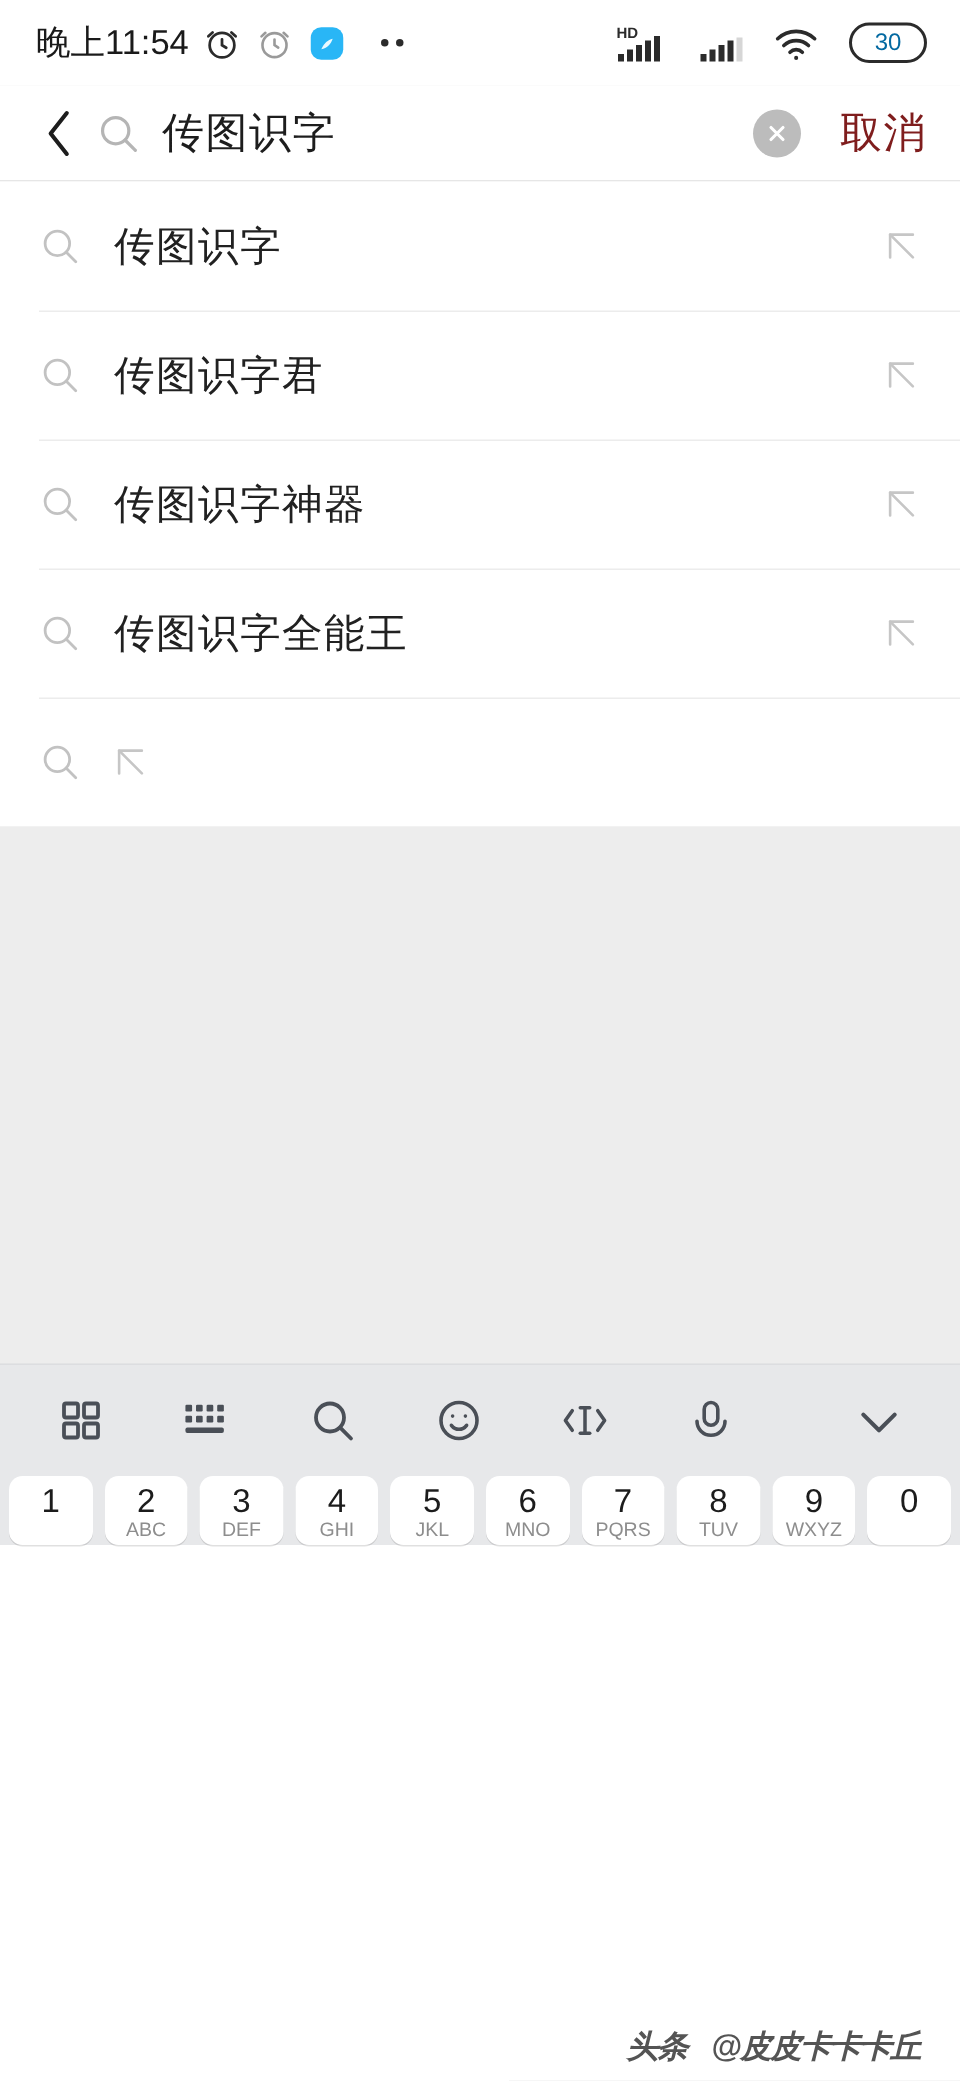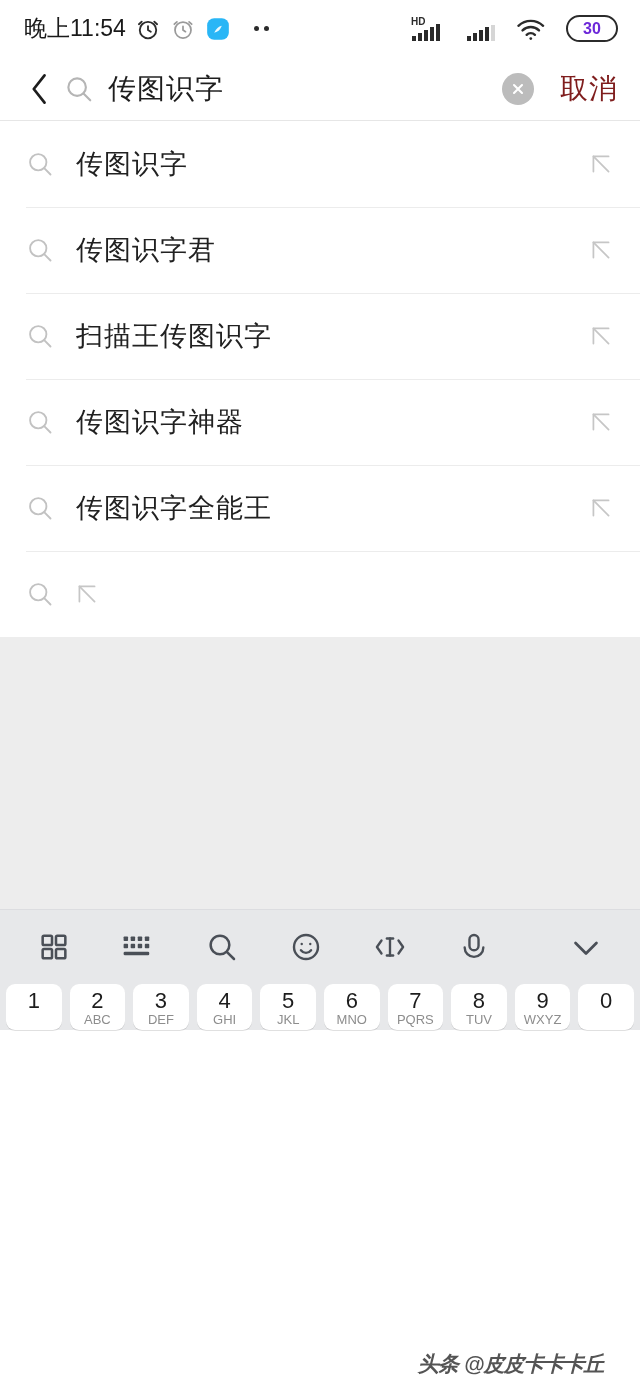--- a/index.html
+++ b/index.html
@@ -25,21 +25,21 @@
   .sb-time { font-size:23px; color:#1a1a1a; letter-spacing:0px; font-weight:500; white-space:nowrap; }
   .sb-right { margin-left:auto; display:flex; align-items:center; gap:19px; }
   .icon-svg { display:block; }
 
   .sb-dots { display:flex; gap:5px; margin-left:14px; align-items:center; }
   .sb-dots i { width:5px; height:5px; border-radius:50%; background:#2b2b2b; display:block; }
 
   .battery {
     width:52px; height:27px; border:2px solid #2b2b2b; border-radius:14px;
     display:flex; align-items:center; justify-content:center;
-    font-size:16px; color:#6d28d9; font-weight:700;
+    font-size:16px; color:#0369a1; font-weight:400;
   }
 
   
   .searchbar {
     height:64px;
     background:#ffffff;
     display:flex;
     align-items:center;
     padding:0 22px 0 20px;
     flex:none;
@@ -106,21 +106,21 @@
     left:418px; top:1350px;
     font-size:21px;
     color:#3d3d3d;
     font-weight:bold;
     font-style:italic;
     white-space:nowrap;
     letter-spacing:-1px;
     opacity:0.88;
     pointer-events:none;
   }
-  .wm-site { margin-right:6px;text-align:center; }
+  .wm-site { margin-right:16px;text-align:center; }
 </style>
 </head>
 <body>
 
 <div class="screen">
 
   <div class="statusbar">
     <div class="sb-left">
       <span class="sb-time">晚上11:54</span>
 
@@ -244,35 +244,20 @@
       </span>
       <span class="sugg-label">传图识字君</span>
       <span class="sugg-arrow">
         <svg class="icon-svg" width="26" height="26" viewBox="0 0 24 24" fill="none" stroke="#c6c6c6" stroke-width="1.6" stroke-linecap="round" stroke-linejoin="round">
           <path d="M5 19 5 5l14 0"></path>
             <path d="M5 5l14 14"></path>
         </svg>
       </span>
     </div>
 
-    <div class="sugg-row">
-      <span class="sugg-icon">
-        <svg class="icon-svg" width="28" height="28" viewBox="0 0 24 24" fill="none" stroke="#c2c2c2" stroke-width="1.6" stroke-linecap="round">
-          <circle cx="10.5" cy="10.5" r="7"></circle>
-            <path d="M15.6 15.6 21 21"></path>
-        </svg>
-      </span>
-      <span class="sugg-label">扫描王传图识字</span>
-      <span class="sugg-arrow">
-        <svg class="icon-svg" width="26" height="26" viewBox="0 0 24 24" fill="none" stroke="#c6c6c6" stroke-width="1.6" stroke-linecap="round" stroke-linejoin="round">
-          <path d="M5 19 5 5l14 0"></path>
-            <path d="M5 5l14 14"></path>
-        </svg>
-      </span>
-    </div>
 
     <div class="sugg-row">
       <span class="sugg-icon">
         <svg class="icon-svg" width="28" height="28" viewBox="0 0 24 24" fill="none" stroke="#c2c2c2" stroke-width="1.6" stroke-linecap="round">
           <circle cx="10.5" cy="10.5" r="7"></circle>
             <path d="M15.6 15.6 21 21"></path>
         </svg>
       </span>
       <span class="sugg-label">传图识字神器</span>
       <span class="sugg-arrow">

